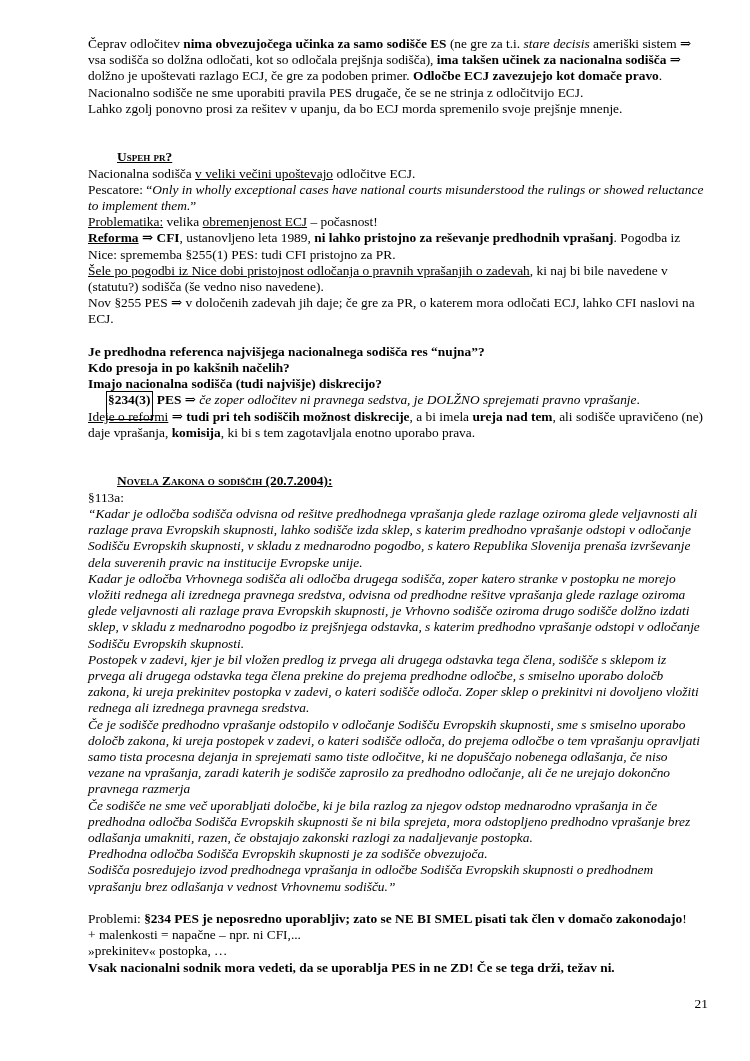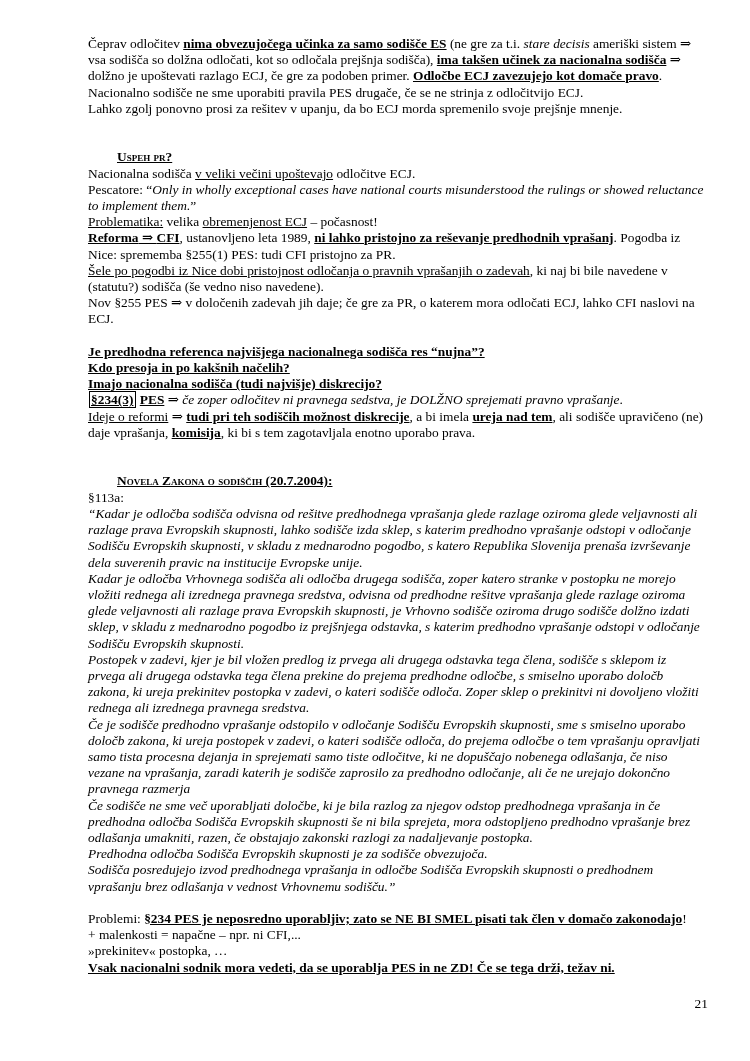--- a/index.html
+++ b/index.html
@@ -18,28 +18,28 @@
     line-height: 16.2px;
     overflow: hidden;
   }
   .content {
     position: absolute;
     left: 88px;
     top: 36px;
     width: 616px;
   }
   .line { min-height: 16.2px; }
-  .b  { font-weight: bold; text-decoration: underline; }
+  .b  { font-weight: bold; }
   .i  { font-style: italic; text-align: right; }
   .u  { text-decoration: underline; }
   .sc { font-variant: small-caps; margin-left: 29px; }
   .box {
     border: 1.3px solid #000;
-    padding: 0 2px 0 1px;
-    margin-left: 1px;
+    padding: 0 2px 12px 1px;
+    margin-left: 18px;
   }
   .pagenum {
     position: absolute;
     top: 996px;
     right: 42px;
     font-size: 13.4px;
   }
 </style>
 </head>
 <body>
@@ -65,21 +65,21 @@
       <div class="line"><span class="b box">§234(3)</span><span> </span><span class="b">PES</span><span> ⇒ </span><span class="i">če zoper odločitev ni pravnega sedstva, je DOLŽNO sprejemati pravno vprašanje</span><span>.</span></div>
       <div class="line"><span class="u">Ideje o reformi</span><span> ⇒ </span><span class="b">tudi pri teh sodiščih možnost diskrecije</span><span>, a bi imela </span><span class="b">ureja nad tem</span><span>, ali sodišče upravičeno (ne) daje vprašanja, </span><span class="b">komisija</span><span>, ki bi s tem zagotavljala enotno uporabo prava.</span></div>
       <div class="line">&nbsp;</div>
       <div class="line">&nbsp;</div>
       <div class="line"><span class="b u sc">Novela Zakona o sodiščih (20.7.2004):</span></div>
       <div class="line"><span>§113a:</span></div>
       <div class="line"><span class="i">“Kadar je odločba sodišča odvisna od rešitve predhodnega vprašanja glede razlage oziroma glede veljavnosti ali razlage prava Evropskih skupnosti, lahko sodišče izda sklep, s katerim predhodno vprašanje odstopi v odločanje Sodišču Evropskih skupnosti, v skladu z mednarodno pogodbo, s katero Republika Slovenija prenaša izvrševanje dela suverenih pravic na institucije Evropske unije.</span></div>
       <div class="line"><span class="i">Kadar je odločba Vrhovnega sodišča ali odločba drugega sodišča, zoper katero stranke v postopku ne morejo vložiti rednega ali izrednega pravnega sredstva, odvisna od predhodne rešitve vprašanja glede razlage oziroma glede veljavnosti ali razlage prava Evropskih skupnosti, je Vrhovno sodišče oziroma drugo sodišče dolžno izdati sklep, v skladu z mednarodno pogodbo iz prejšnjega odstavka, s katerim predhodno vprašanje odstopi v odločanje Sodišču Evropskih skupnosti.</span></div>
       <div class="line"><span class="i">Postopek v zadevi, kjer je bil vložen predlog iz prvega ali drugega odstavka tega člena, sodišče s sklepom iz prvega ali drugega odstavka tega člena prekine do prejema predhodne odločbe, s smiselno uporabo določb zakona, ki ureja prekinitev postopka v zadevi, o kateri sodišče odloča. Zoper sklep o prekinitvi ni dovoljeno vložiti rednega ali izrednega pravnega sredstva.</span></div>
       <div class="line"><span class="i">Če je sodišče predhodno vprašanje odstopilo v odločanje Sodišču Evropskih skupnosti, sme s smiselno uporabo določb zakona, ki ureja postopek v zadevi, o kateri sodišče odloča, do prejema odločbe o tem vprašanju opravljati samo tista procesna dejanja in sprejemati samo tiste odločitve, ki ne dopuščajo nobenega odlašanja, če niso vezane na vprašanja, zaradi katerih je sodišče zaprosilo za predhodno odločanje, ali če ne urejajo dokončno pravnega razmerja</span></div>
-      <div class="line"><span class="i">Če sodišče ne sme več uporabljati določbe, ki je bila razlog za njegov odstop predhodnega vprašanja in če predhodna odločba Sodišča Evropskih skupnosti še ni bila sprejeta, mora odstopljeno predhodno vprašanje brez odlašanja umakniti, razen, če obstajajo zakonski razlogi za nadaljevanje postopka.</span></div>
+      <div class="line"><span class="i">Če sodišče ne sme več uporabljati določbe, ki je bila razlog za njegov odstop mednarodno vprašanja in če predhodna odločba Sodišča Evropskih skupnosti še ni bila sprejeta, mora odstopljeno predhodno vprašanje brez odlašanja umakniti, razen, če obstajajo zakonski razlogi za nadaljevanje postopka.</span></div>
       <div class="line"><span class="i">Predhodna odločba Sodišča Evropskih skupnosti je za sodišče obvezujoča.</span></div>
       <div class="line"><span class="i">Sodišča posredujejo izvod predhodnega vprašanja in odločbe Sodišča Evropskih skupnosti o predhodnem vprašanju brez odlašanja v vednost Vrhovnemu sodišču.”</span></div>
       <div class="line">&nbsp;</div>
       <div class="line"><span>Problemi: </span><span class="b">§234 PES je neposredno uporabljiv; zato se NE BI SMEL pisati tak člen v domačo zakonodajo</span><span>!</span></div>
       <div class="line"><span>+ malenkosti = napačne – npr. ni CFI,...</span></div>
       <div class="line"><span>»prekinitev« postopka, …</span></div>
       <div class="line"><span class="b">Vsak nacionalni sodnik mora vedeti, da se uporablja PES in ne ZD! Če se tega drži, težav ni.</span></div>
     </div>
   <div class="pagenum">21</div>
 </div>

